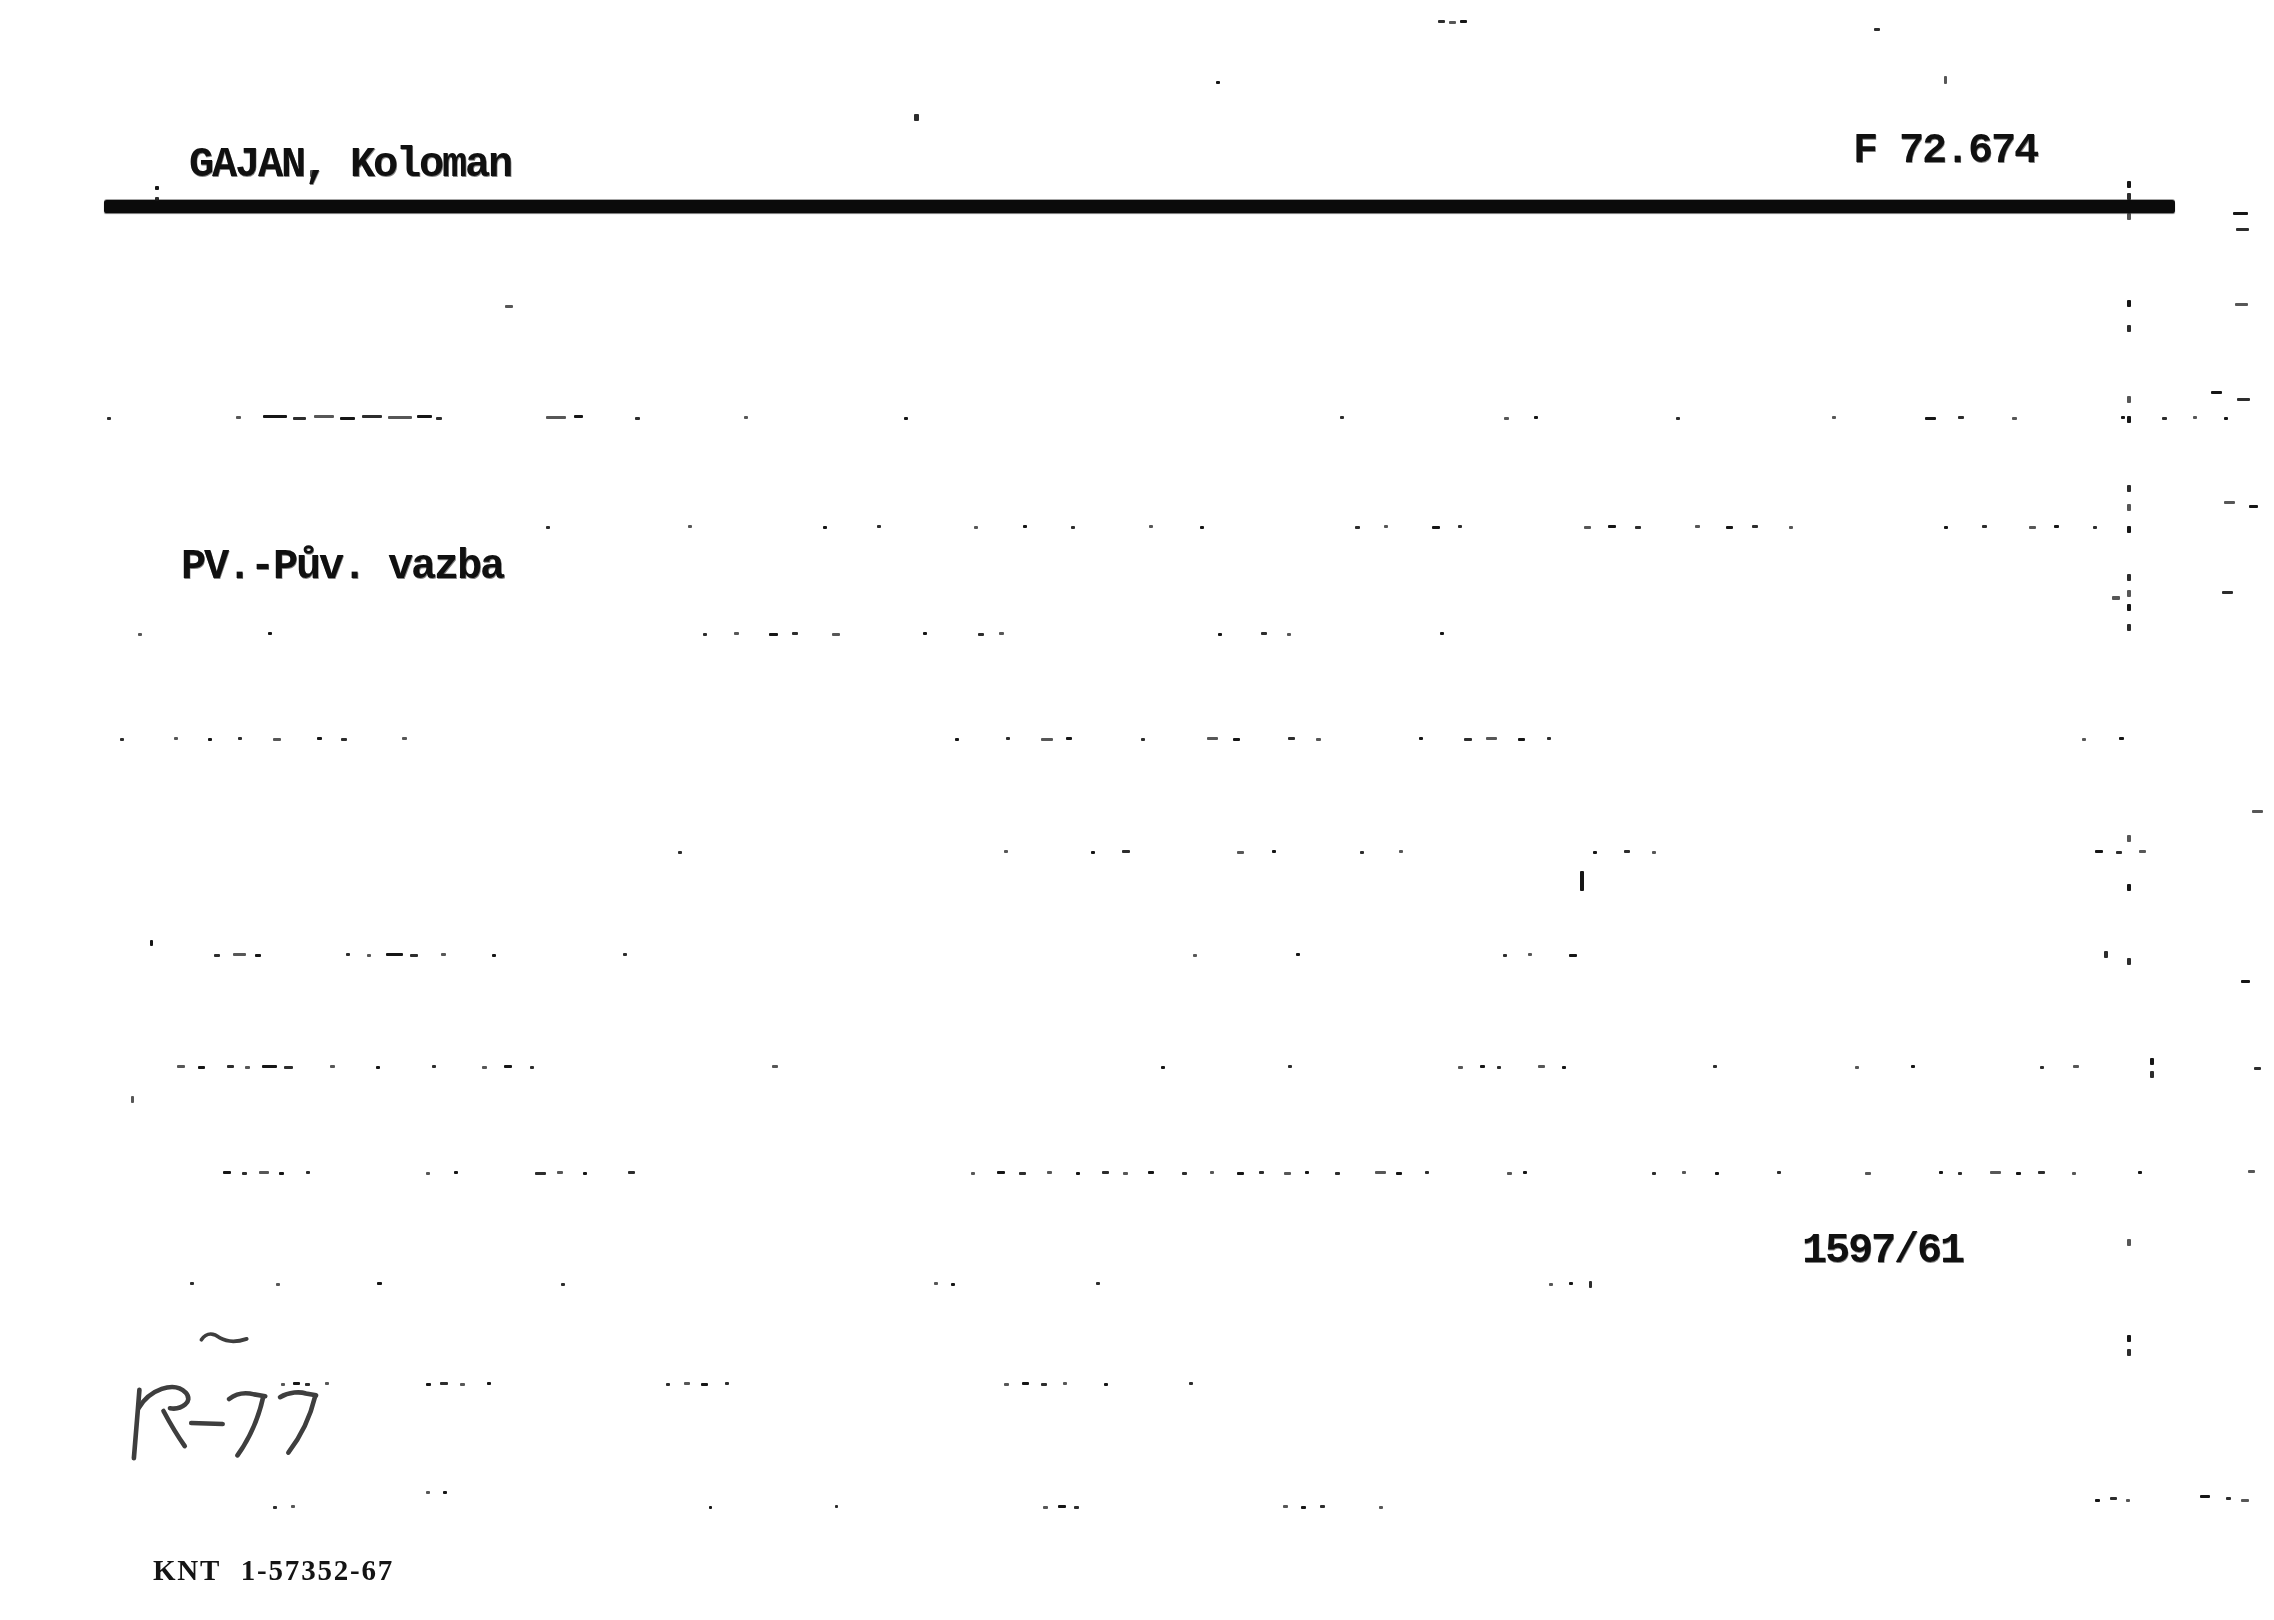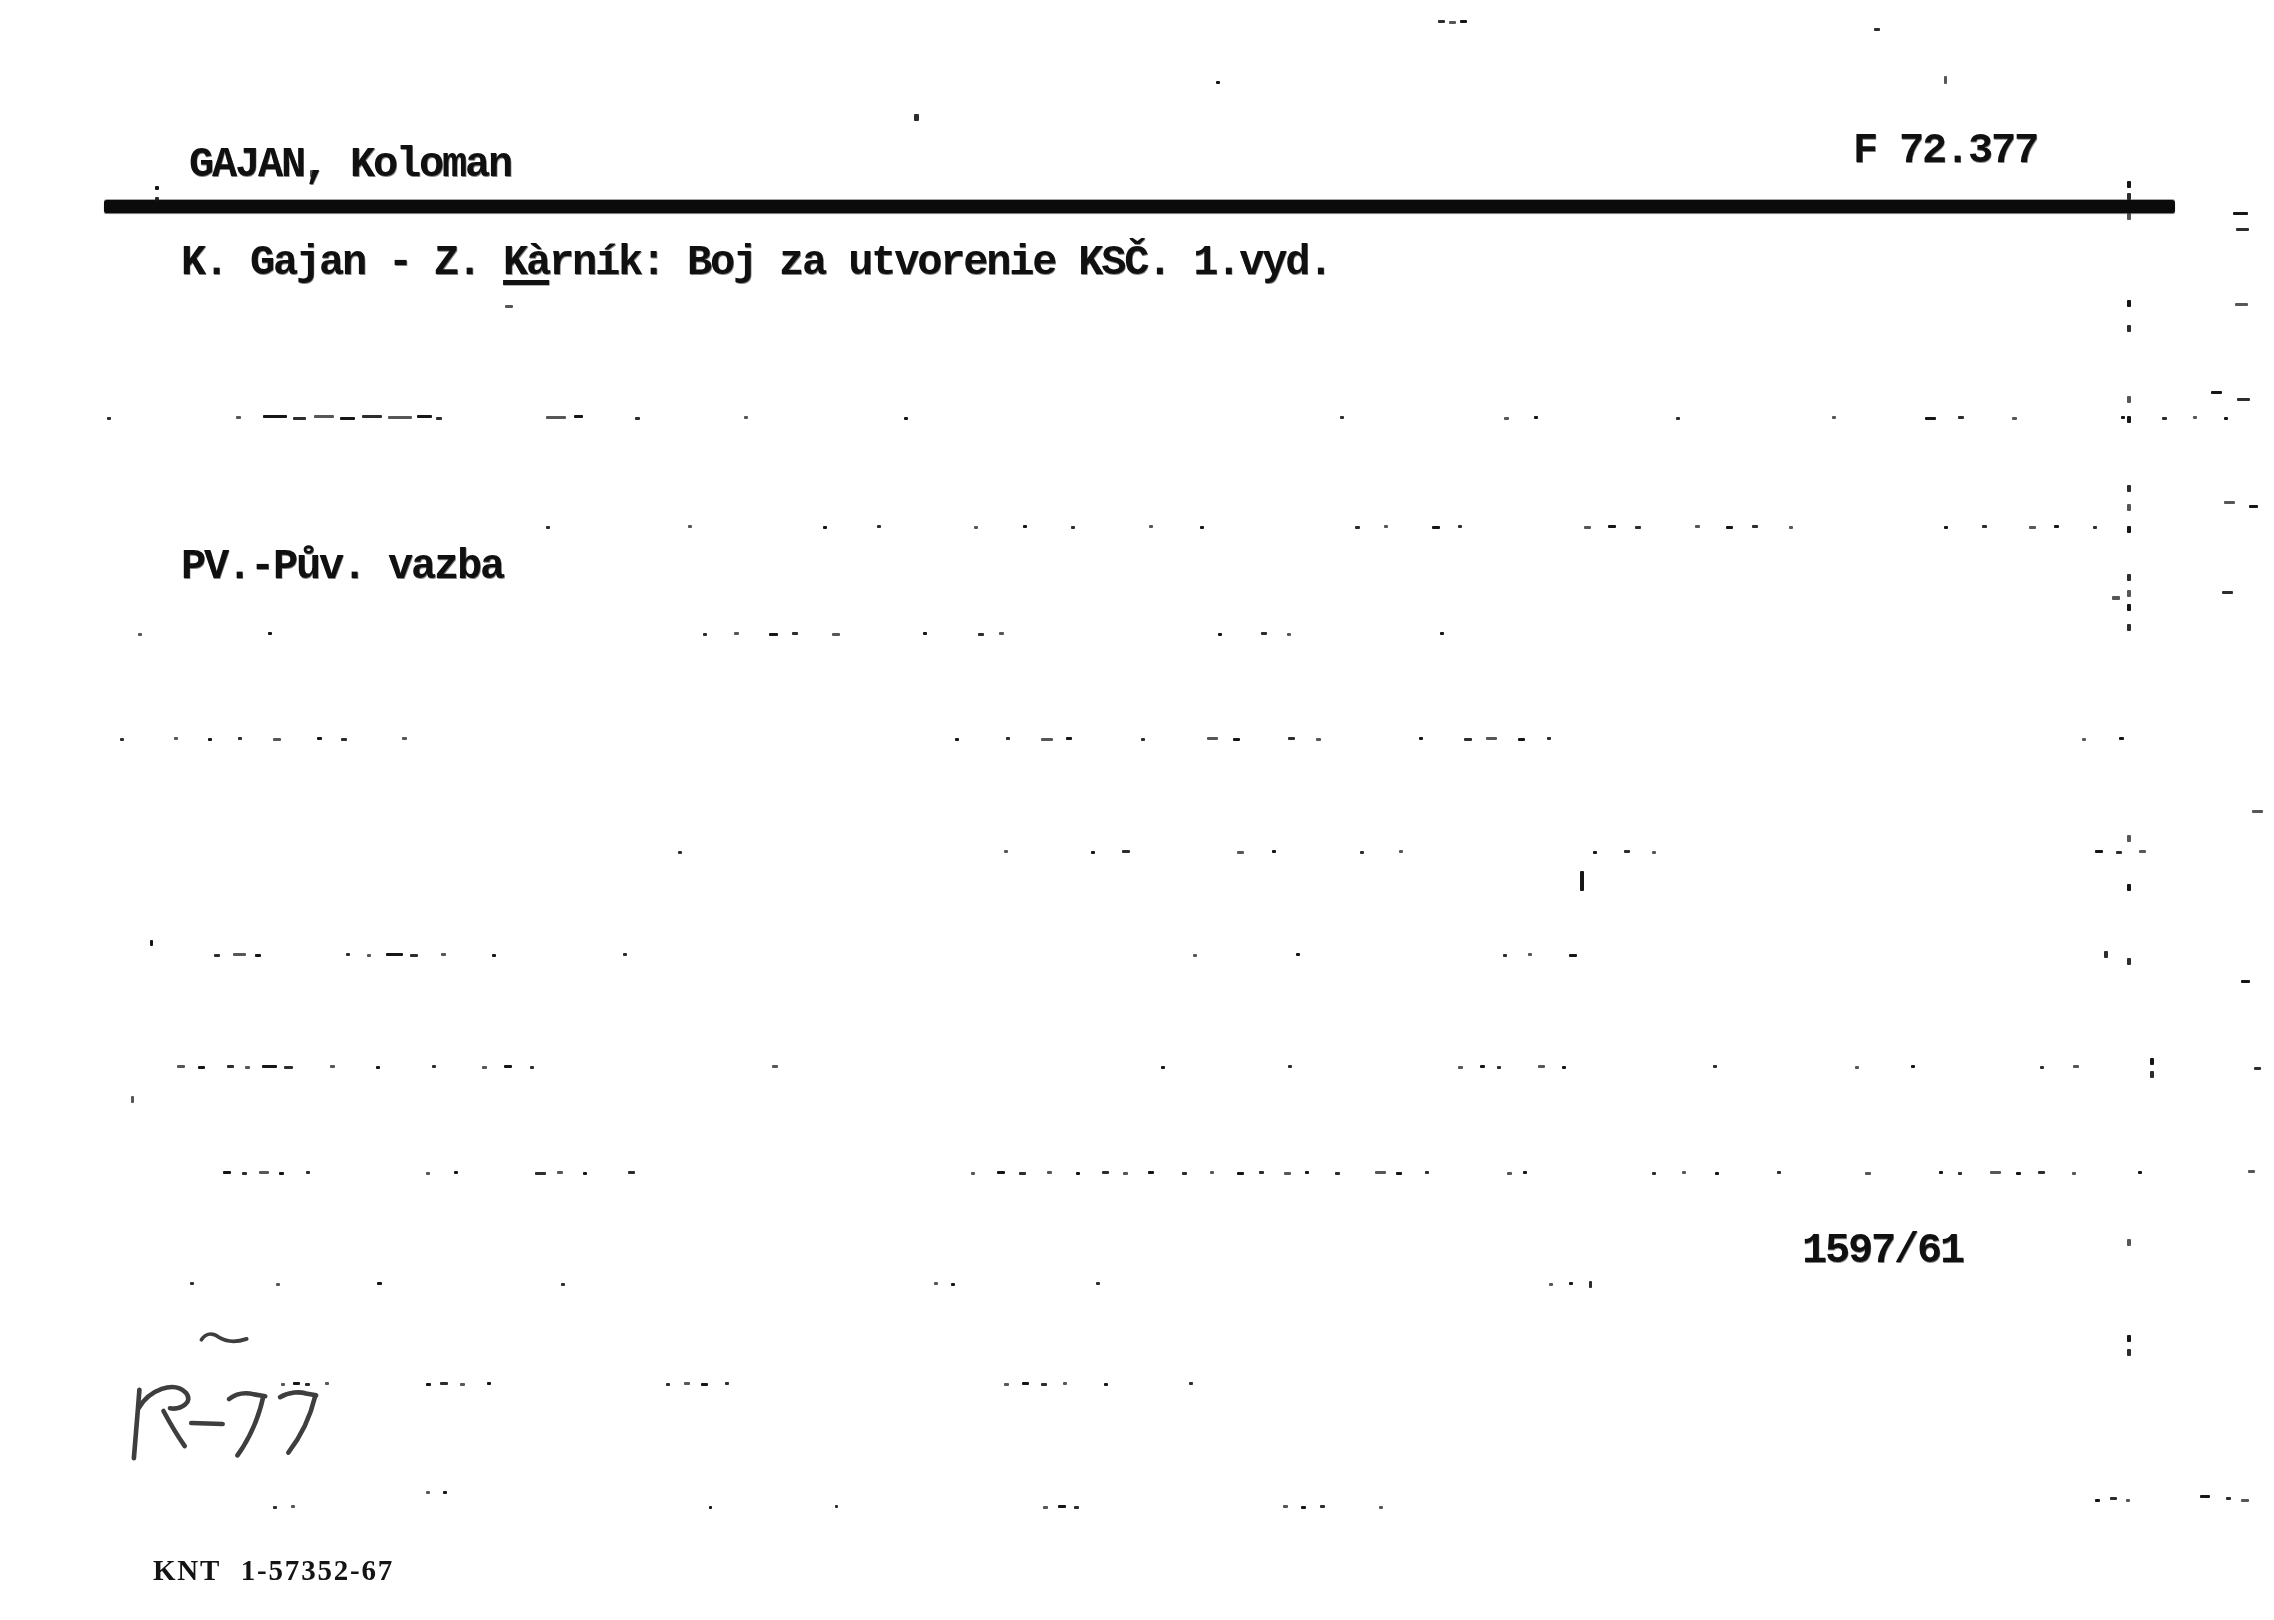--- a/index.html
+++ b/index.html
@@ -26,25 +26,24 @@
   .hw-label{position:absolute;left:0;top:0;opacity:0;font-size:37px;}
   .speck{position:absolute;background:#161616;border-radius:0.9px;}
 </style>
 </head>
 <body>
 
 <div id="card">
 
   <div class="typed author">GAJAN, Koloman</div>
 
-  <div class="typed callno">F 72.377</div>
+  <div class="typed callno">F 72.674</div>
 
   <div class="rule"></div>
 
-  <div class="typed title-line"><span>K. Gajan - Z. </span><span class="u-part">Kà</span><span>rník: Boj za utvorenie KSČ. 1.vyd.</span></div>
 
 
   <div class="typed binding">PV.-Pův. vazba</div>
 
   <div class="typed accno">1597/61</div>
 
   <div class="hw">
     <span class="hw-label">R-77</span>
     <svg width="222" height="148" viewBox="0 0 240 160" fill="none" stroke="#2e2e2e" stroke-width="5" stroke-linecap="round" opacity="0.92">
 

